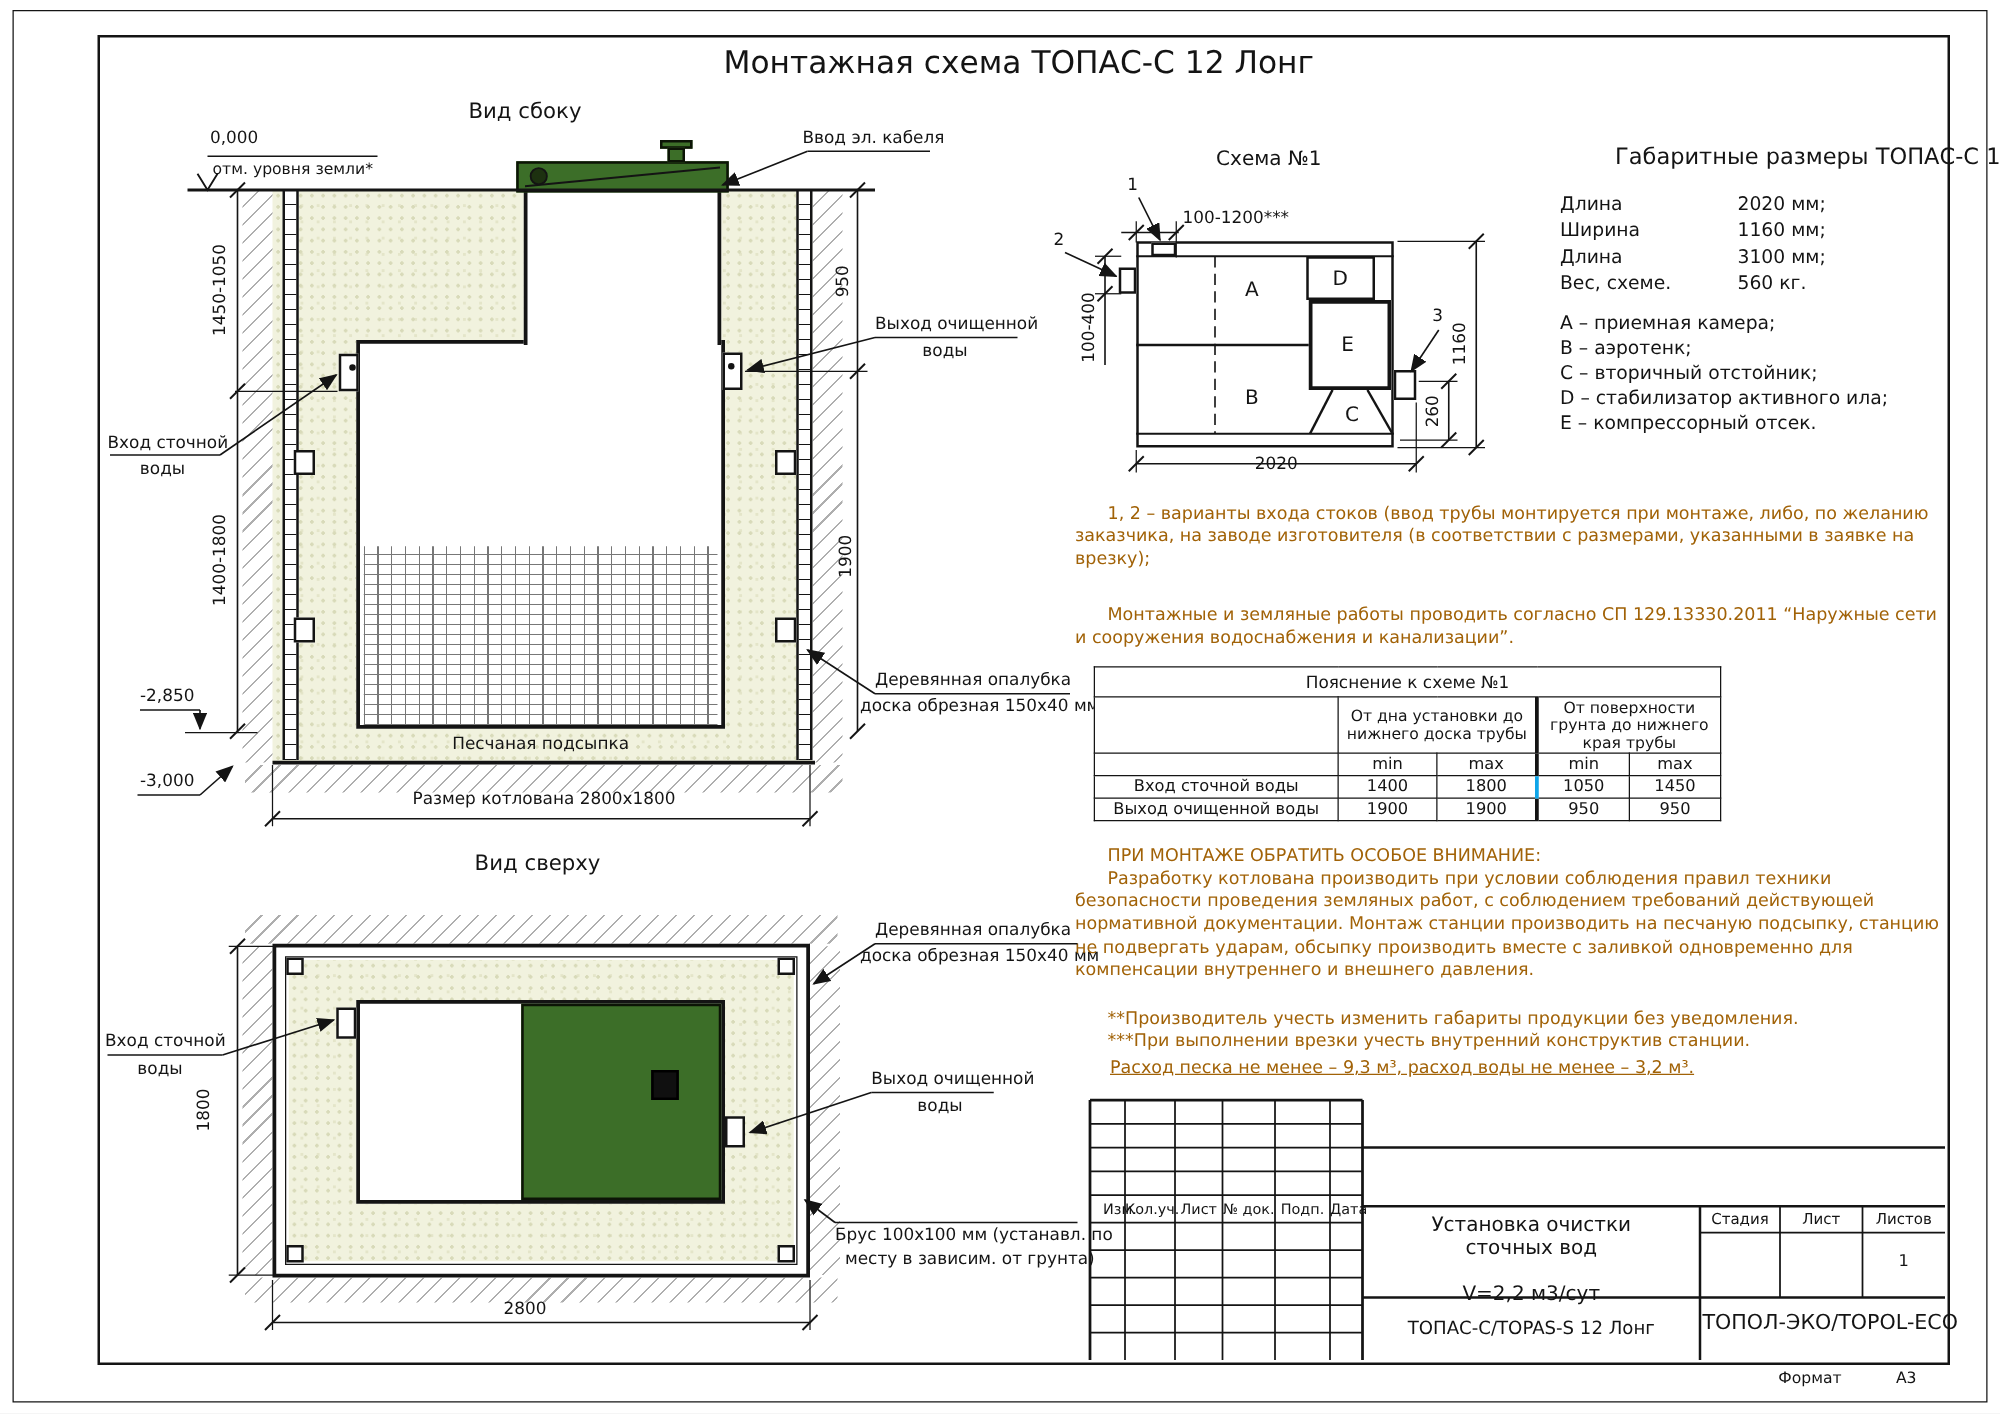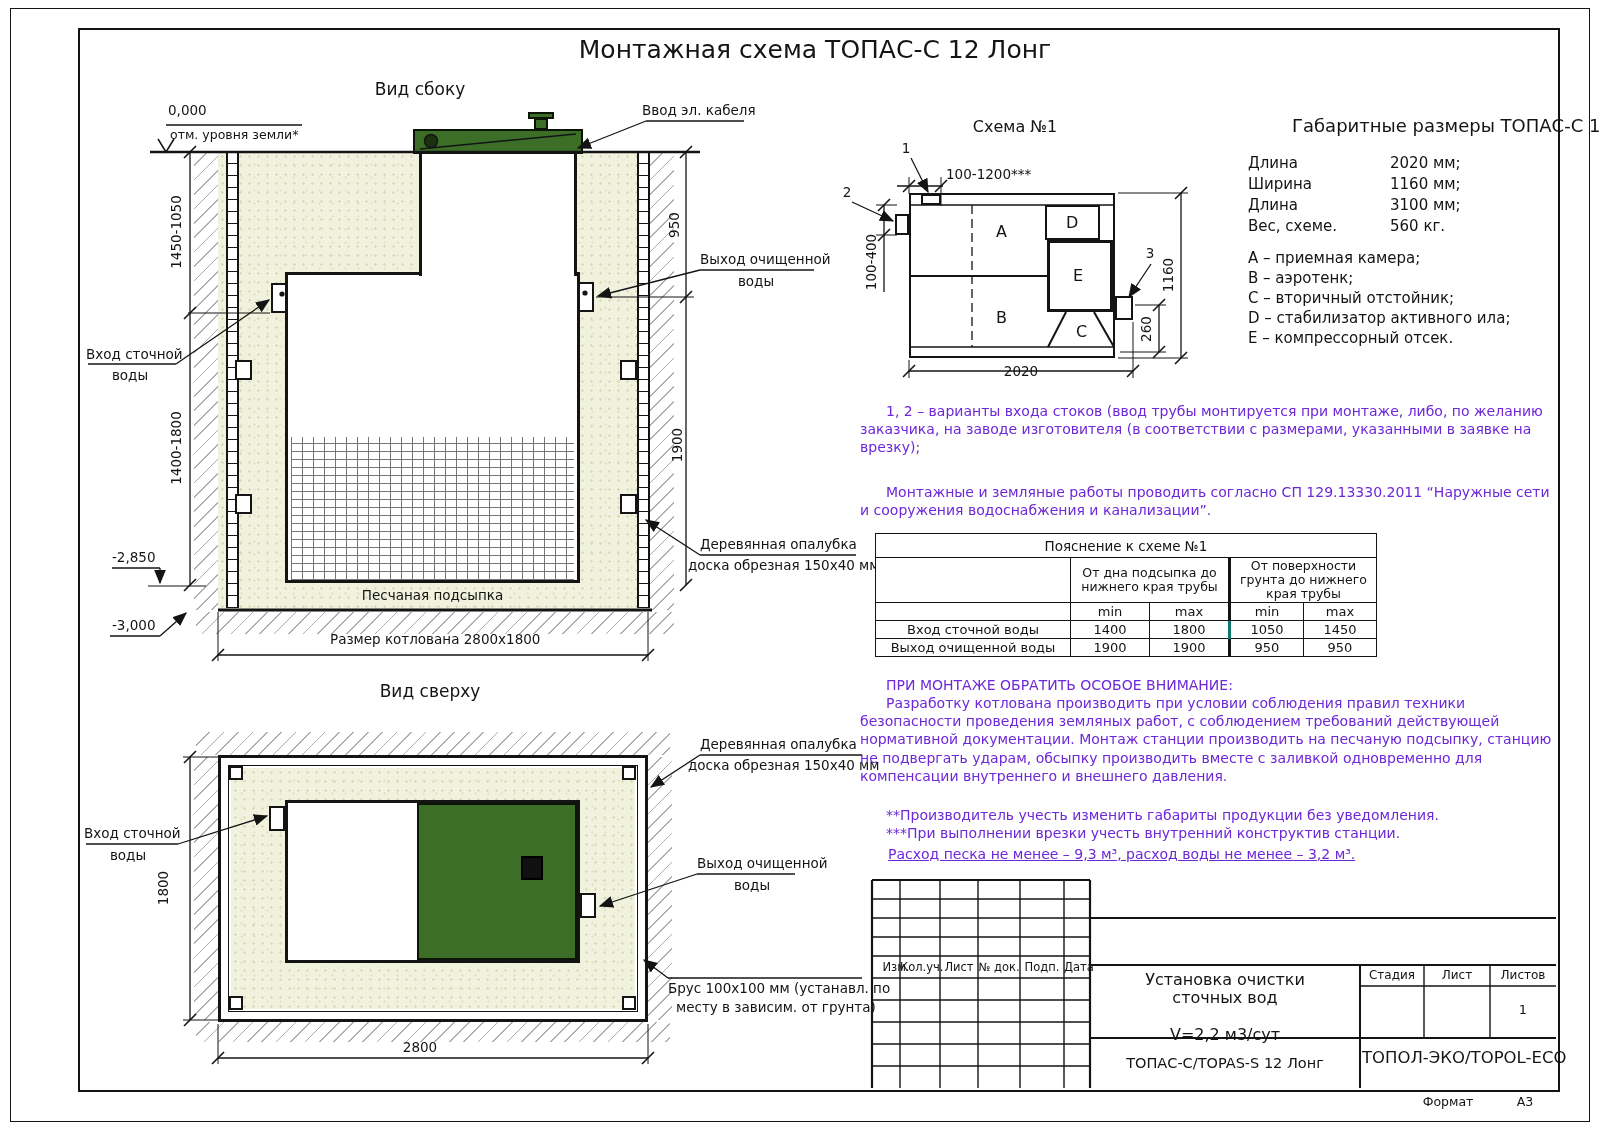--- a/index.html
+++ b/index.html
@@ -2,21 +2,21 @@
 <html><head>
 <meta charset="utf-8">
 <style>
   html,body{margin:0;padding:0;background:#e8e8e8;font-family:"DejaVu Sans",sans-serif;}
   #sheet{position:relative;width:1600px;height:1131px;background:#ffffff;overflow:hidden;color:#141414;}
   .abs{position:absolute;}
   .frame{position:absolute;border:1.5px solid #141414;}
   .lbl{position:absolute;font-size:13.5px;line-height:1.12;color:#141414;text-align:center;white-space:nowrap;}
   .lbl-l{text-align:left;}
   .vlbl{position:absolute;width:130px;text-align:center;transform:rotate(-90deg);font-size:13.5px;color:#141414;white-space:nowrap;}
-  .par{position:absolute;font-size:14px;line-height:1.3;color:#6d28d9;text-indent:26px;}
+  .par{position:absolute;font-size:14px;line-height:1.3;color:#a16207;text-indent:26px;}
   .sand{background-color:#f1f2de;background-image:radial-gradient(#d8dab9 1.2px,transparent 1.2px),radial-gradient(#e4e5c9 1.2px,transparent 1.2px);background-size:9px 9px,13px 13px;background-position:0 0,4px 6px;position:absolute;}
   .hatch{position:absolute;background-image:repeating-linear-gradient(135deg,transparent 0 9px,#9a9a9a 9px 10.2px);opacity:.8;}
   .checker{position:absolute;background-color:#fff;background-image:repeating-linear-gradient(0deg,#777 0 1px,transparent 1px 8px),repeating-linear-gradient(90deg,#777 0 1px,transparent 1px 11px);}
   .formwork{position:absolute;background-color:#fff;border-left:2px solid #141414;border-right:2px solid #141414;background-image:repeating-linear-gradient(0deg,#141414 0 1px,transparent 1px 12px);}
   .wbox{position:absolute;background:#fff;border:2.5px solid #141414;box-sizing:border-box;}
   .green{position:absolute;background:#3c6e28;border:2px solid #0c1406;box-sizing:border-box;}
   .comp{position:absolute;font-size:16px;color:#141414;}
   .tb{position:absolute;font-size:11.5px;color:#141414;text-align:center;white-space:nowrap;}
   svg.overlay{position:absolute;left:0;top:0;pointer-events:none;}
   table.exp{border-collapse:collapse;position:absolute;left:875px;top:533px;background:#fff;}
@@ -156,35 +156,35 @@
   <div class="par" style="left:860px;top:824px;width:706px;">***При выполнении врезки учесть внутренний конструктив станции.</div>
   <div class="par u" style="left:862px;top:845px;width:640px;">Расход песка не менее – 9,3 м³, расход воды не менее – 3,2 м³.</div>
 
   <table class="exp">
     <tbody>
         <tr>
           <td class="cap" colspan="5">Пояснение к схеме №1</td>
         </tr>
     <tr>
       <td style="width:188px;border-width:1.5px;"></td>
-      <td class="grp" colspan="2" style="width:145px;">От дна подсыпка до нижнего края трубы</td>
+      <td class="grp" colspan="2" style="width:145px;">От дна установки до нижнего доска трубы</td>
       <td class="grp" colspan="2" style="width:133px;border-left:3px solid #141414;">От поверхности грунта до нижнего края трубы</td>
     </tr>
     <tr>
       <td></td>
       <td style="width:72px;">min</td>
       <td style="width:72px;">max</td>
       <td style="width:66px;border-left:3px solid #141414;">min</td>
       <td style="width:66px;">max</td>
     </tr>
     <tr>
       <td class="rowlbl">Вход сточной воды</td>
       <td>1400</td>
       <td>1800</td>
-      <td style="border-left:3px solid #0f766e;">1050</td>
+      <td style="border-left:3px solid #0ea5e9;">1050</td>
       <td>1450</td>
     </tr>
     <tr>
       <td class="rowlbl">Выход очищенной воды</td>
       <td>1900</td>
       <td>1900</td>
       <td style="border-left:3px solid #141414;">950</td>
       <td>950</td>
     </tr>
   </tbody>

